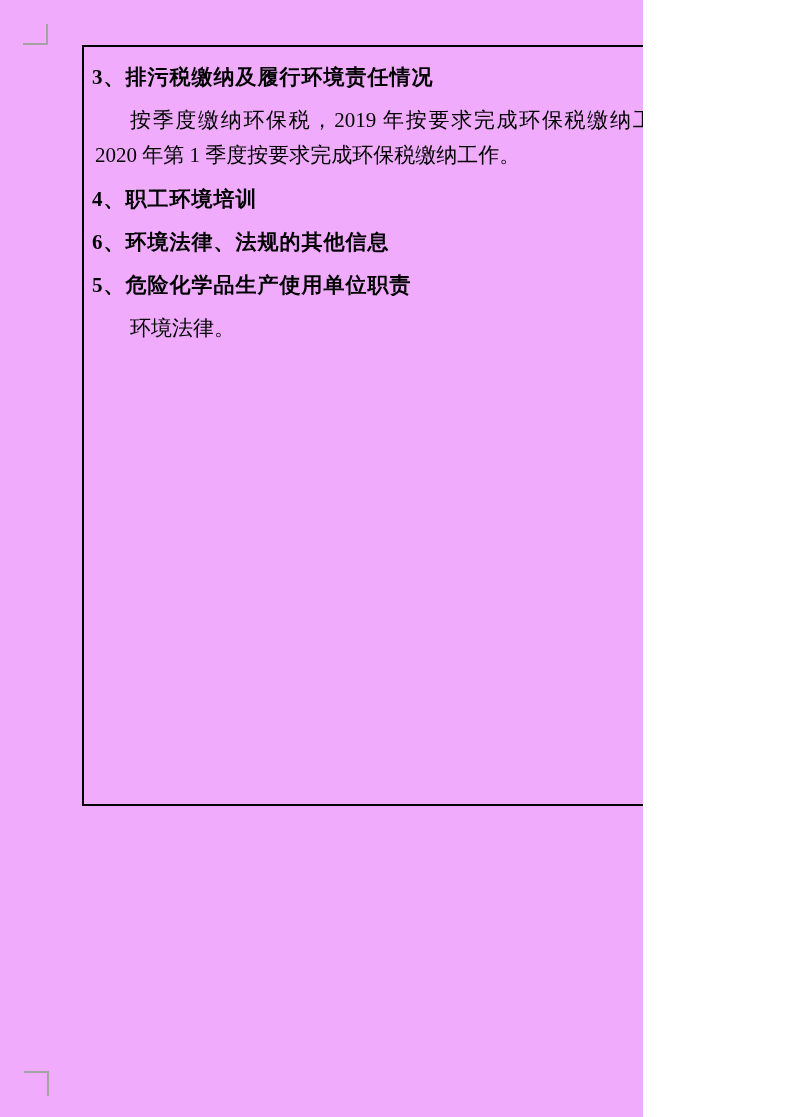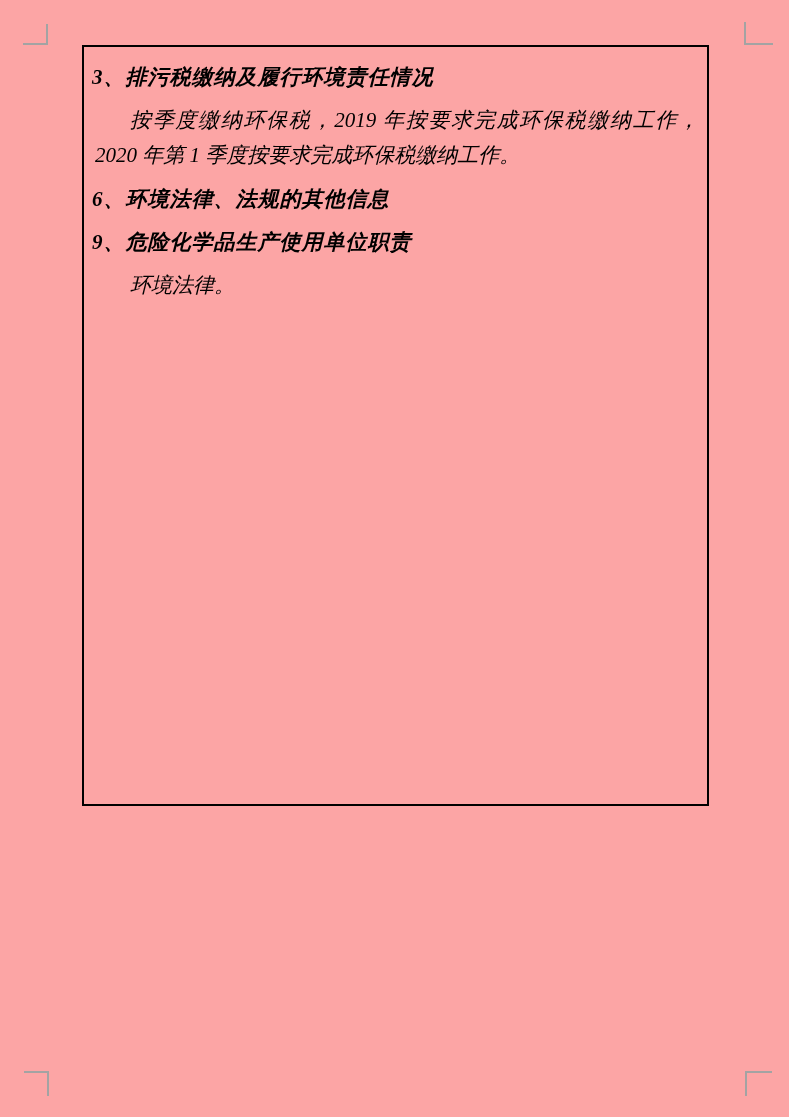--- a/index.html
+++ b/index.html
@@ -2,27 +2,26 @@
 <html><head>
 <meta charset="utf-8">
 <style>
   html, body {
     margin: 0;
     padding: 0;
     background: #ffffff;
   }
   .page {
     position: relative;
-    width: 789px;
+    width: 643px;
     height: 1117px;
-    background: #fca5a5;
+    background: #f0abfc;
     overflow: hidden;
     font-family: "Liberation Serif", "DejaVu Serif", serif;
     color: #000000;
-    font-style: italic;
   }
   
   .crop {
     position: absolute;
     width: 23px;
     height: 19px;
   }
   .crop.tl {
     left: 23px; top: 24px;
     border-right: 2px solid #a3a3a3;
@@ -84,26 +83,27 @@
   <div class="crop br"></div>
 
   <div class="doc-box">
 
     <div class="section">
       <div class="sec-heading">3、排污税缴纳及履行环境责任情况</div>
       <p class="sec-para">按季度缴纳环保税，2019 年按要求完成环保税缴纳工作，2020 年第 1 季度按要求完成环保税缴纳工作。</p>
     </div>
 
     <div class="section">
+      <div class="sec-heading">4、职工环境培训</div>
     </div>
 
     <div class="section">
       <div class="sec-heading">6、环境法律、法规的其他信息</div>
     </div>
 
     <div class="section">
-      <div class="sec-heading">9、危险化学品生产使用单位职责</div>
+      <div class="sec-heading">5、危险化学品生产使用单位职责</div>
       <p class="sec-para">环境法律。</p>
     </div>
 
   </div>
 
 </div>
 
 </body></html>

